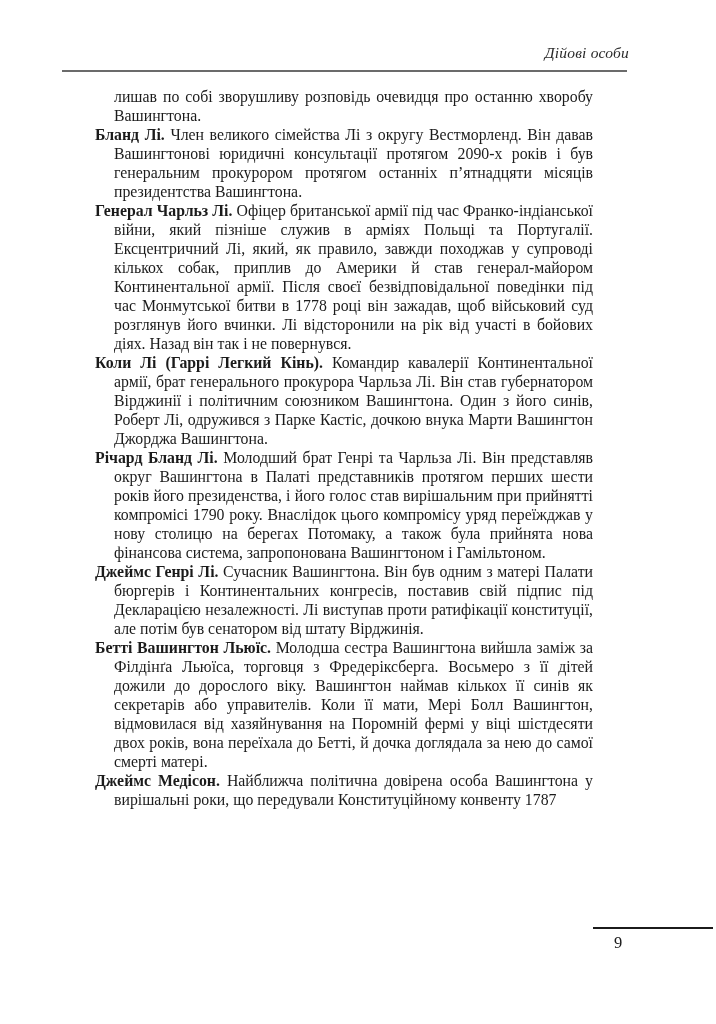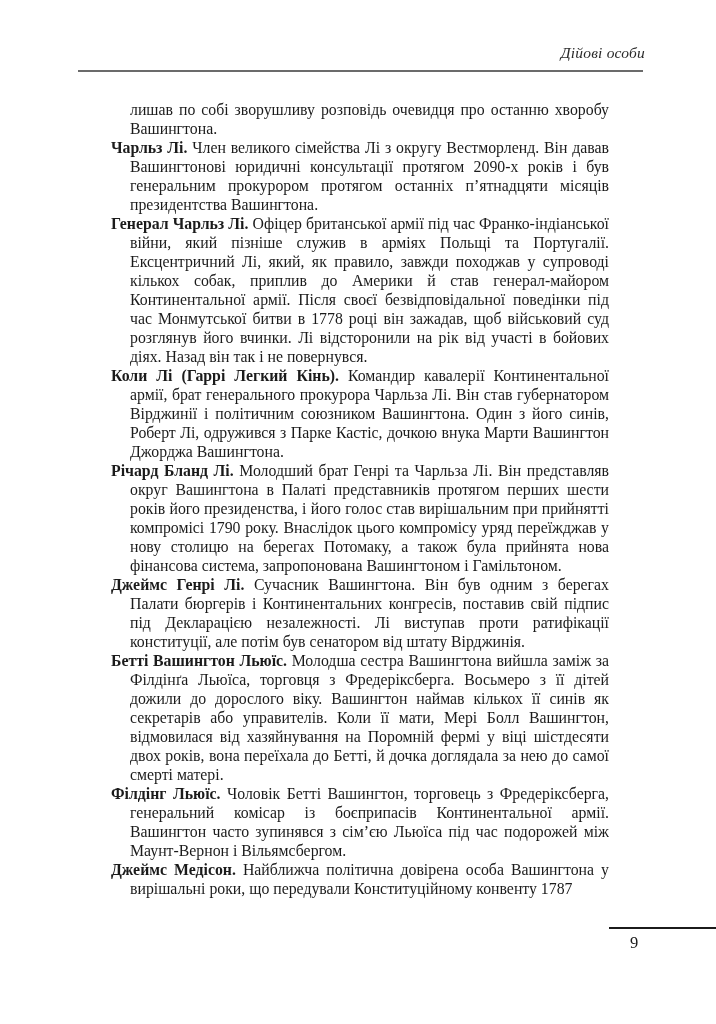--- a/index.html
+++ b/index.html
@@ -4,40 +4,40 @@
 <style>
   html, body { margin: 0; padding: 0; }
   body {
     width: 716px; height: 1024px;
     background: #ffffff;
     font-family: "Liberation Serif", serif;
     color: #1b1b1b;
     position: relative;
     overflow: hidden;
   }
-  .page { position: absolute; inset: 0; margin-left: 16px; }
+  .page { position: absolute; inset: 0; }
 
   .running-header {
     position: absolute;
     top: 44px; left: 62px; width: 567px;
     text-align: right;
     font-style: italic;
     font-size: 15.5px;
     color: #2a2a2a;
     letter-spacing: 0.2px;
   }
   .header-rule {
     position: absolute;
     top: 70px; left: 62px; width: 565px; height: 2px;
     background: #6b6b6b;
   }
 
   .content {
     position: absolute;
-    top: 100px; left: 95px; width: 498px;
+    top: 87px; left: 95px; width: 498px;
     font-size: 15.8px;
     line-height: 19px;
     text-align: justify;
     text-justify: inter-word;
   }
   .entry {
     padding-left: 19px;
     text-indent: -19px;
     margin: 0;
   }
@@ -62,33 +62,32 @@
 
 <div class="page">
 
   <div class="running-header">Дійові особи</div>
   <div class="header-rule"></div>
 
   <div class="content">
 
     <p class="entry cont"><span>лишав по собі зворушливу розповідь очевидця про останню хворобу Вашингтона.</span></p>
 
-    <p class="entry"><b class="lead">Чарльз Лі.</b> <span>Член великого сімейства Лі з округу Вестморленд. Він давав Вашингтонові юридичні консультації протягом 2090-х років і був генеральним прокурором протягом останніх п’ятнадцяти місяців президентства Вашингтона.</span></p>
+    <p class="entry"><b class="lead">Бланд Лі.</b> <span>Член великого сімейства Лі з округу Вестморленд. Він давав Вашингтонові юридичні консультації протягом 2090-х років і був генеральним прокурором протягом останніх п’ятнадцяти місяців президентства Вашингтона.</span></p>
 
     <p class="entry"><b class="lead">Генерал Чарльз Лі.</b> <span>Офіцер британської армії під час Франко-індіанської війни, який пізніше служив в арміях Польщі та Португалії. Ексцентричний Лі, який, як правило, завжди походжав у супроводі кількох собак, приплив до Америки й став генерал-майором Континентальної армії. Після своєї безвідповідальної поведінки під час Монмутської битви в 1778 році він зажадав, щоб військовий суд розглянув його вчинки. Лі відсторонили на рік від участі в бойових діях. Назад він так і не повернувся.</span></p>
 
     <p class="entry"><b class="lead">Коли Лі (Гаррі Легкий Кінь).</b> <span>Командир кавалерії Континентальної армії, брат генерального прокурора Чарльза Лі. Він став губернатором Вірджинії і політичним союзником Вашингтона. Один з його синів, Роберт Лі, одружився з Парке Кастіс, дочкою внука Марти Вашингтон Джорджа Вашингтона.</span></p>
 
     <p class="entry"><b class="lead">Річард Бланд Лі.</b> <span>Молодший брат Генрі та Чарльза Лі. Він представляв округ Вашингтона в Палаті представників протягом перших шести років його президенства, і його голос став вирішальним при прийнятті компромісі 1790 року. Внаслідок цього компромісу уряд переїжджав у нову столицю на берегах Потомаку, а також була прийнята нова фінансова система, запропонована Вашингтоном і Гамільтоном.</span></p>
 
-    <p class="entry"><b class="lead">Джеймс Генрі Лі.</b> <span>Сучасник Вашингтона. Він був одним з берегах Палати бюргерів і Континентальних конгресів, поставив свій підпис під Декларацією незалежності. Лі виступав проти ратифікації конституції, але потім був сенатором від штату Вірджинія.</span></p>
+    <p class="entry"><b class="lead">Джеймс Генрі Лі.</b> <span>Сучасник Вашингтона. Він був одним з матері Палати бюргерів і Континентальних конгресів, поставив свій підпис під Декларацією незалежності. Лі виступав проти ратифікації конституції, але потім був сенатором від штату Вірджинія.</span></p>
 
     <p class="entry"><b class="lead">Бетті Вашингтон Льюїс.</b> <span>Молодша сестра Вашингтона вийшла заміж за Філдінґа Льюїса, торговця з Фредеріксберга. Восьмеро з її дітей дожили до дорослого віку. Вашингтон наймав кількох її синів як секретарів або управителів. Коли її мати, Мері Болл Вашингтон, відмовилася від хазяйнування на Поромній фермі у віці шістдесяти двох років, вона переїхала до Бетті, й дочка доглядала за нею до самої смерті матері.</span></p>
 
-    <p class="entry"><b class="lead">Філдінг Льюїс.</b> <span>Чоловік Бетті Вашингтон, торговець з Фредеріксберга, генеральний комісар із боєприпасів Континентальної армії. Вашингтон часто зупинявся з сім’єю Льюїса під час подорожей між Маунт-Вернон і Вільямсбергом.</span></p>
 
     <p class="entry"><b class="lead">Джеймс Медісон.</b> <span>Найближча політична довірена особа Вашингтона у вирішальні роки, що передували Конституційному конвенту 1787</span></p>
 
   </div>
 
   <div class="footer-rule"></div>
   <div class="page-number">9</div>
 
 </div>
 

